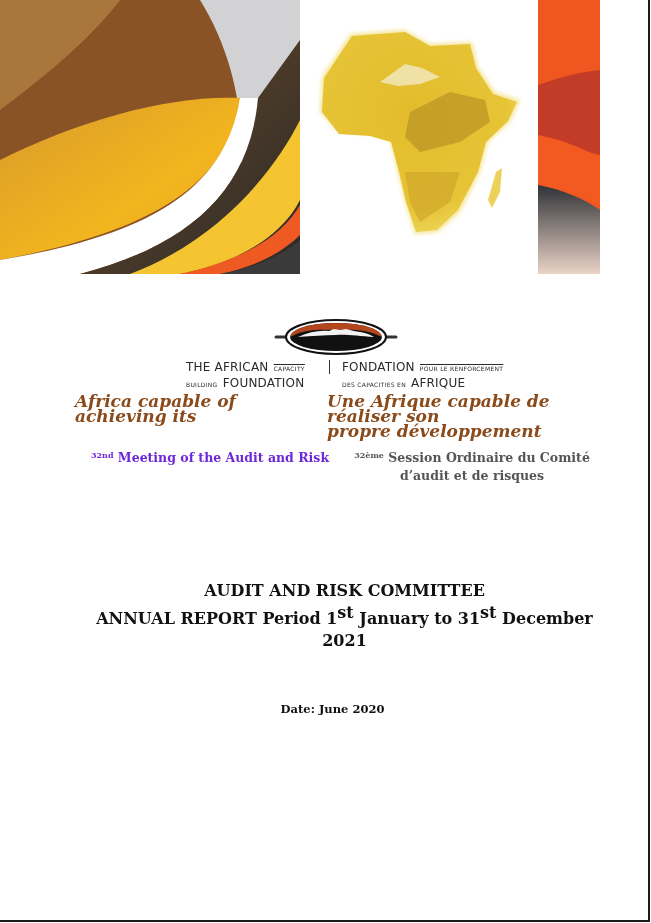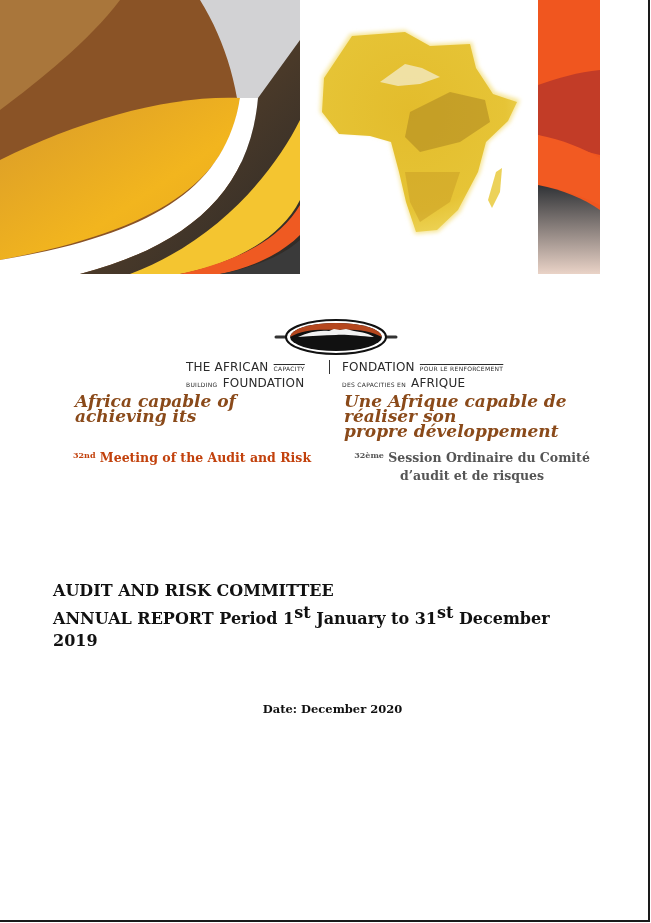--- a/index.html
+++ b/index.html
@@ -22,30 +22,30 @@
     .logo-text-fr { left: 156px; width: 146px; }
     .logo-big { font-size: 12px; letter-spacing: 0.2px; }
     .logo-small { font-size: 6px; letter-spacing: 0.3px; }
     .logo-sep { position: absolute; left: 143px; top: 42px; width: 1px; height: 14px; background: #333; }
     .tagline {
       position: absolute; top: 394px; width: 230px; text-align: left;
       font-family: "DejaVu Serif", serif; font-style: italic; font-weight: bold; font-size: 17px;
       line-height: 15px; color: #8a4a1a;
     }
     .tag-en { left: 75px; }
-    .tag-fr { left: 344px; }
+    .tag-fr { left: 327px; }
     .meeting {
       position: absolute; top: 446px; width: 260px; text-align: center;
       font-family: "DejaVu Serif", serif; font-weight: bold; font-size: 12.5px; line-height: 18px;
     }
     .meeting sup { font-size: 8px; vertical-align: 4px; }
-    .meet-en { left: 62px; color: #c2410c; }
+    .meet-en { left: 80px; color: #6d28d9; }
     .meet-fr { left: 342px; color: #555555; }
     .title {
-      position: absolute; left: 53px; top: 580px; width: 545px; text-align: left;
+      position: absolute; left: 72px; top: 580px; width: 545px; text-align: center;
       font-family: "DejaVu Serif", serif; font-weight: bold; font-size: 16px; line-height: 22px; color: #111111;
     }
     .title sup { font-size: 16px; vertical-align: 6px; }
     .date {
       position: absolute; left: 60px; top: 702px; width: 545px; text-align: center;
       font-family: "DejaVu Serif", serif; font-weight: bold; font-size: 11.5px; color: #111111;
     }
   </style>
 </head>
 <body>
@@ -161,18 +161,18 @@
     <div><span style="font-size:8px;vertical-align:4px;">32</span><sup>nd</sup><span> Meeting of the Audit and Risk</span></div>
   </div>
   <div class="meeting meet-fr">
     <div><span style="font-size:8px;vertical-align:4px;">32</span><sup>ème</sup><span> Session Ordinaire du Comité</span></div>
     <div>d’audit et de risques</div>
   </div>
 
   <div class="title">
     <div>AUDIT AND RISK COMMITTEE</div>
     <div><span>ANNUAL REPORT Period 1</span><sup>st</sup><span> January to 31</span><sup>st</sup><span> December</span></div>
-    <div>2019</div>
+    <div>2021</div>
   </div>
 
-  <div class="date">Date: December 2020</div>
+  <div class="date">Date: June 2020</div>
 
 </div>
 
 </body></html>

